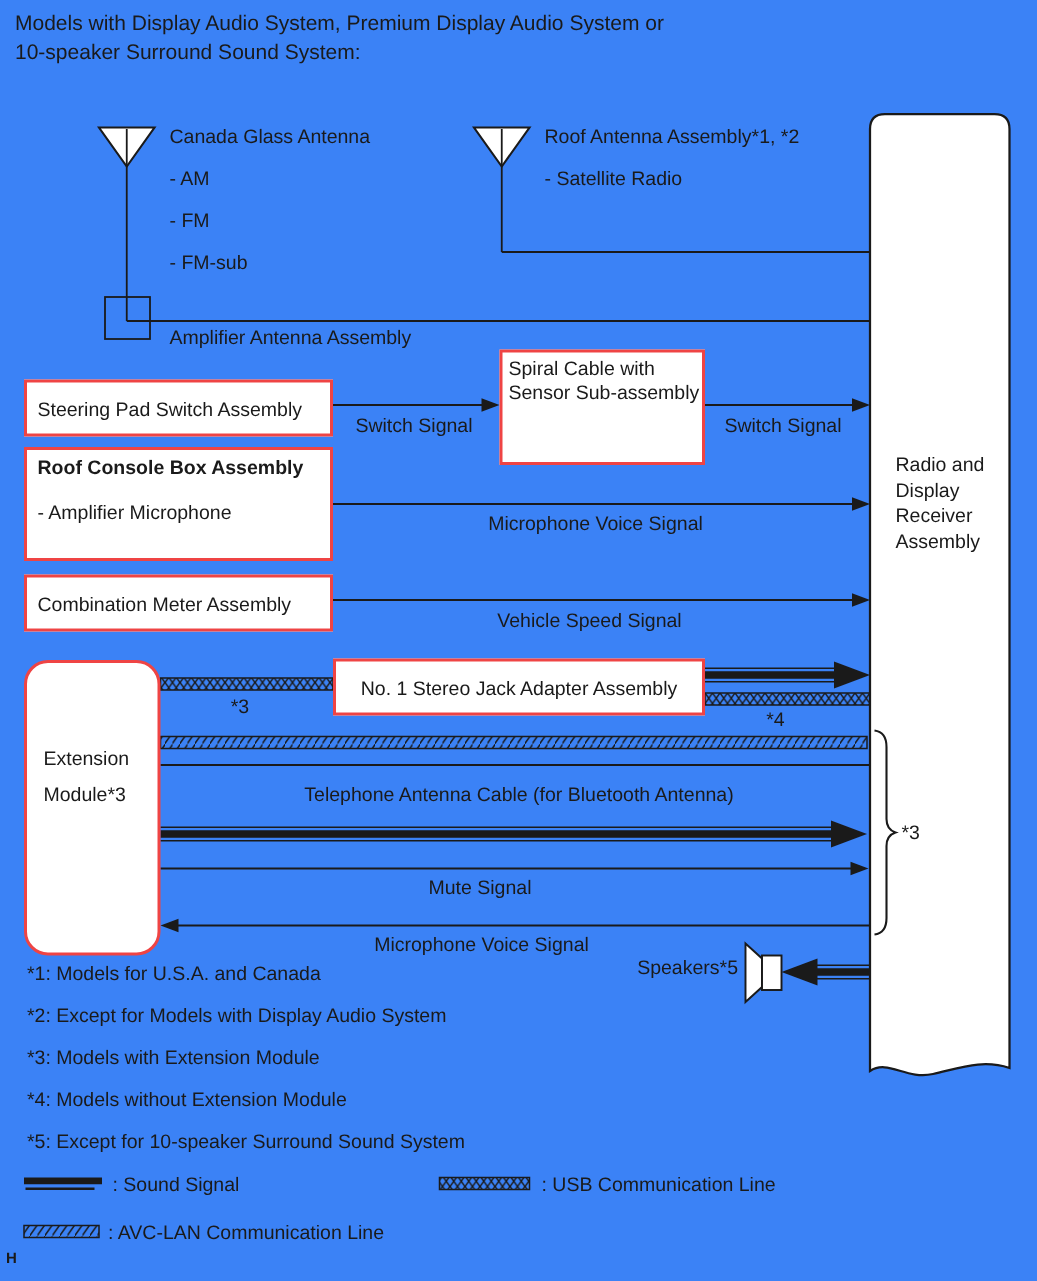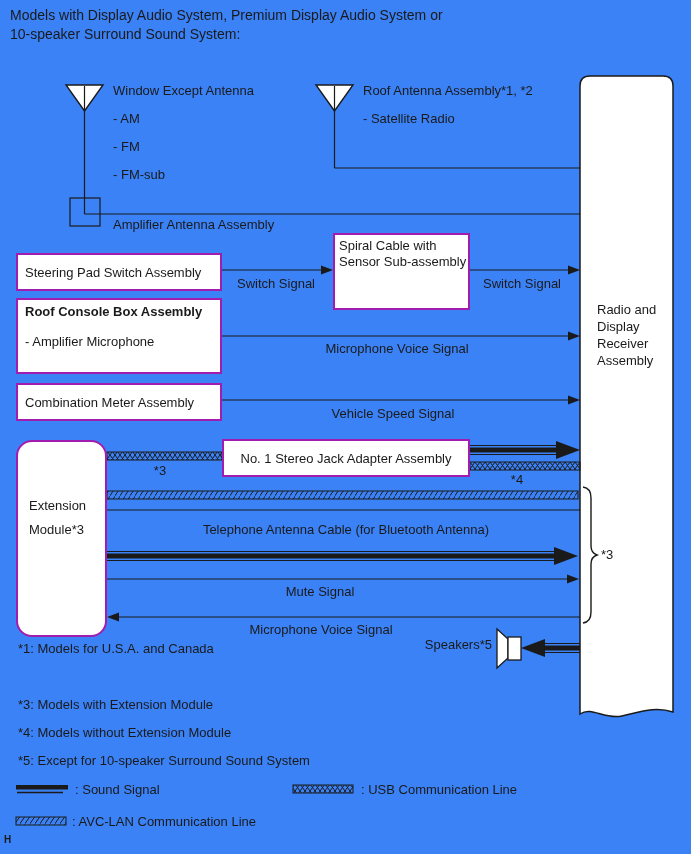--- a/index.html
+++ b/index.html
@@ -1,20 +1,20 @@
 <!DOCTYPE html>
 <html><head>
 <meta charset="utf-8">
 <style>
   html,body{margin:0;padding:0;background:#fff;}
   .stage{position:relative;width:691px;height:854px;background:#3b82f6;
          font-family:"Liberation Sans",sans-serif;color:#1a1a1a;font-size:13px;overflow:hidden;}
   .abs{position:absolute;}
   .ml{white-space:pre-line;}
-  .box{position:absolute;border:2px solid #a21caf;background:#fff;box-sizing:border-box;}
+  .box{position:absolute;border:2px solid #ef4444;background:#fff;box-sizing:border-box;}
   .cbox{display:flex;align-items:center;padding-left:7px;}
   .ctr{text-align:center;}
   .rt{text-align:right;}
   svg{position:absolute;left:0;top:0;}
   .title{font-size:14px;line-height:19px;}
   .foot{font-size:10px;font-weight:bold;}
 </style>
 </head>
 <body>
 
@@ -120,21 +120,21 @@
       <rect x="16" y="785" width="52" height="4.5" fill="#1a1a1a"></rect>
       <line x1="17" y1="792.5" x2="63" y2="792.5" stroke="#1a1a1a" stroke-width="1.6"></line>
     </g>
     <rect x="293" y="785" width="60" height="8" fill="url(#usbPat)" stroke="#1a1a1a" stroke-width="1"></rect>
     <rect x="16" y="817" width="50" height="8" fill="url(#avcPat)" stroke="#1a1a1a" stroke-width="1"></rect>
   </svg>
 
   <div class="abs title ml" style="left:10px;top:6px;width:540px;">Models with Display Audio System, Premium Display Audio System or
 10-speaker Surround Sound System:</div>
 
-  <div class="abs" style="left:113px;top:83px;">Window Except Antenna</div>
+  <div class="abs" style="left:113px;top:83px;">Canada Glass Antenna</div>
   <div class="abs" style="left:113px;top:111px;">- AM</div>
   <div class="abs" style="left:113px;top:139px;">- FM</div>
   <div class="abs" style="left:113px;top:167px;">- FM-sub</div>
 
   <div class="abs" style="left:363px;top:83px;">Roof Antenna Assembly*1, *2</div>
   <div class="abs" style="left:363px;top:111px;">- Satellite Radio</div>
 
   <div class="abs" style="left:113px;top:217px;">Amplifier Antenna Assembly</div>
 
   <div class="box cbox" style="left:16px;top:253px;width:206px;height:38px;">
@@ -175,20 +175,21 @@
   <div class="abs ctr" style="left:326px;top:406px;width:134px;">Vehicle Speed Signal</div>
   <div class="abs ctr" style="left:148px;top:463px;width:24px;">*3</div>
   <div class="abs ctr" style="left:505px;top:472px;width:24px;">*4</div>
   <div class="abs ctr" style="left:196px;top:522px;width:300px;">Telephone Antenna Cable (for Bluetooth Antenna)</div>
   <div class="abs ctr" style="left:252px;top:584px;width:136px;">Mute Signal</div>
   <div class="abs ctr" style="left:238px;top:622px;width:166px;">Microphone Voice Signal</div>
   <div class="abs rt" style="left:408px;top:637px;width:84px;">Speakers*5</div>
   <div class="abs" style="left:601px;top:547px;">*3</div>
 
   <div class="abs" style="left:18px;top:641px;">*1: Models for U.S.A. and Canada</div>
+  <div class="abs" style="left:18px;top:669px;">*2: Except for Models with Display Audio System</div>
   <div class="abs" style="left:18px;top:697px;">*3: Models with Extension Module</div>
   <div class="abs" style="left:18px;top:725px;">*4: Models without Extension Module</div>
   <div class="abs" style="left:18px;top:753px;">*5: Except for 10-speaker Surround Sound System</div>
 
   <div class="abs" style="left:75px;top:782px;">: Sound Signal</div>
   <div class="abs" style="left:361px;top:782px;">: USB Communication Line</div>
   <div class="abs" style="left:72px;top:814px;">: AVC-LAN Communication Line</div>
 
   <div class="abs foot" style="left:4px;top:834px;">H</div>
 </div>

